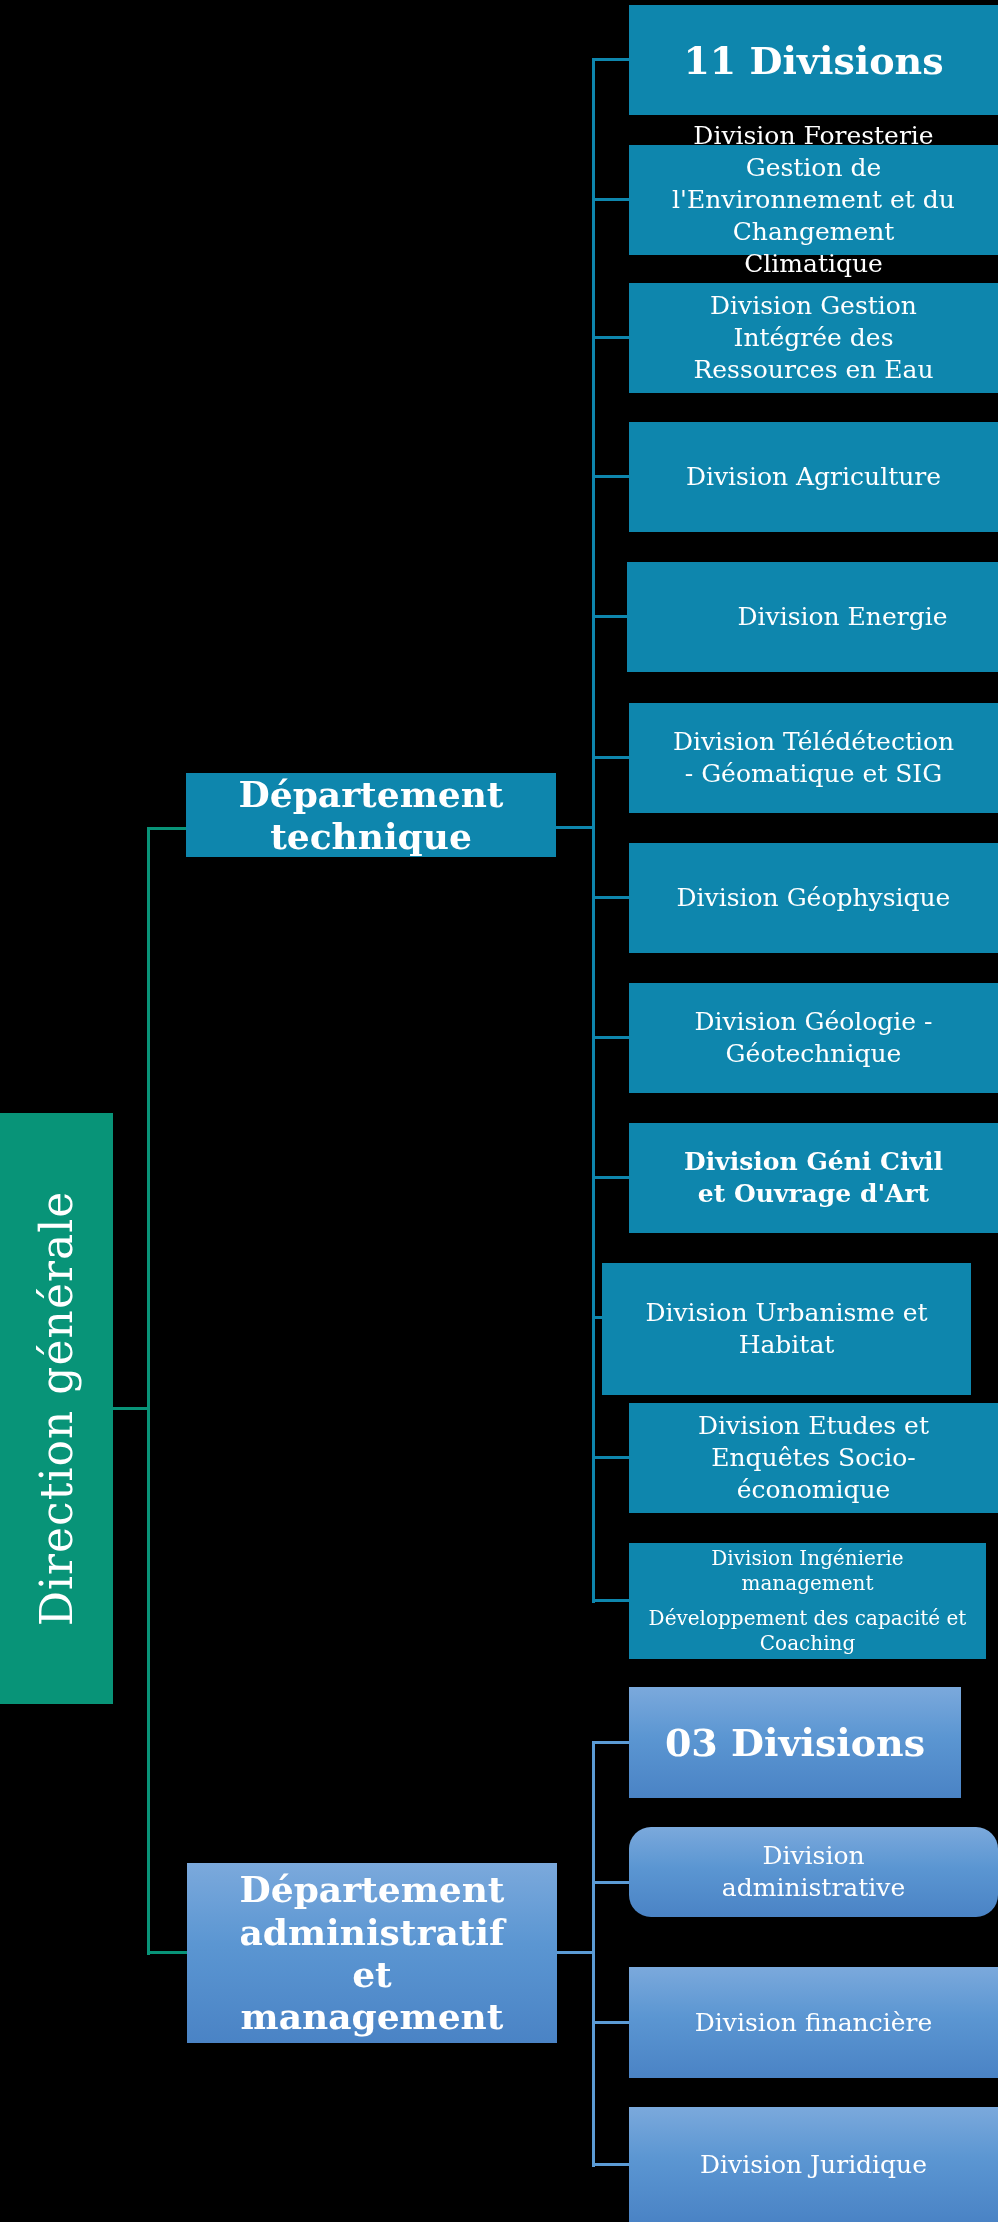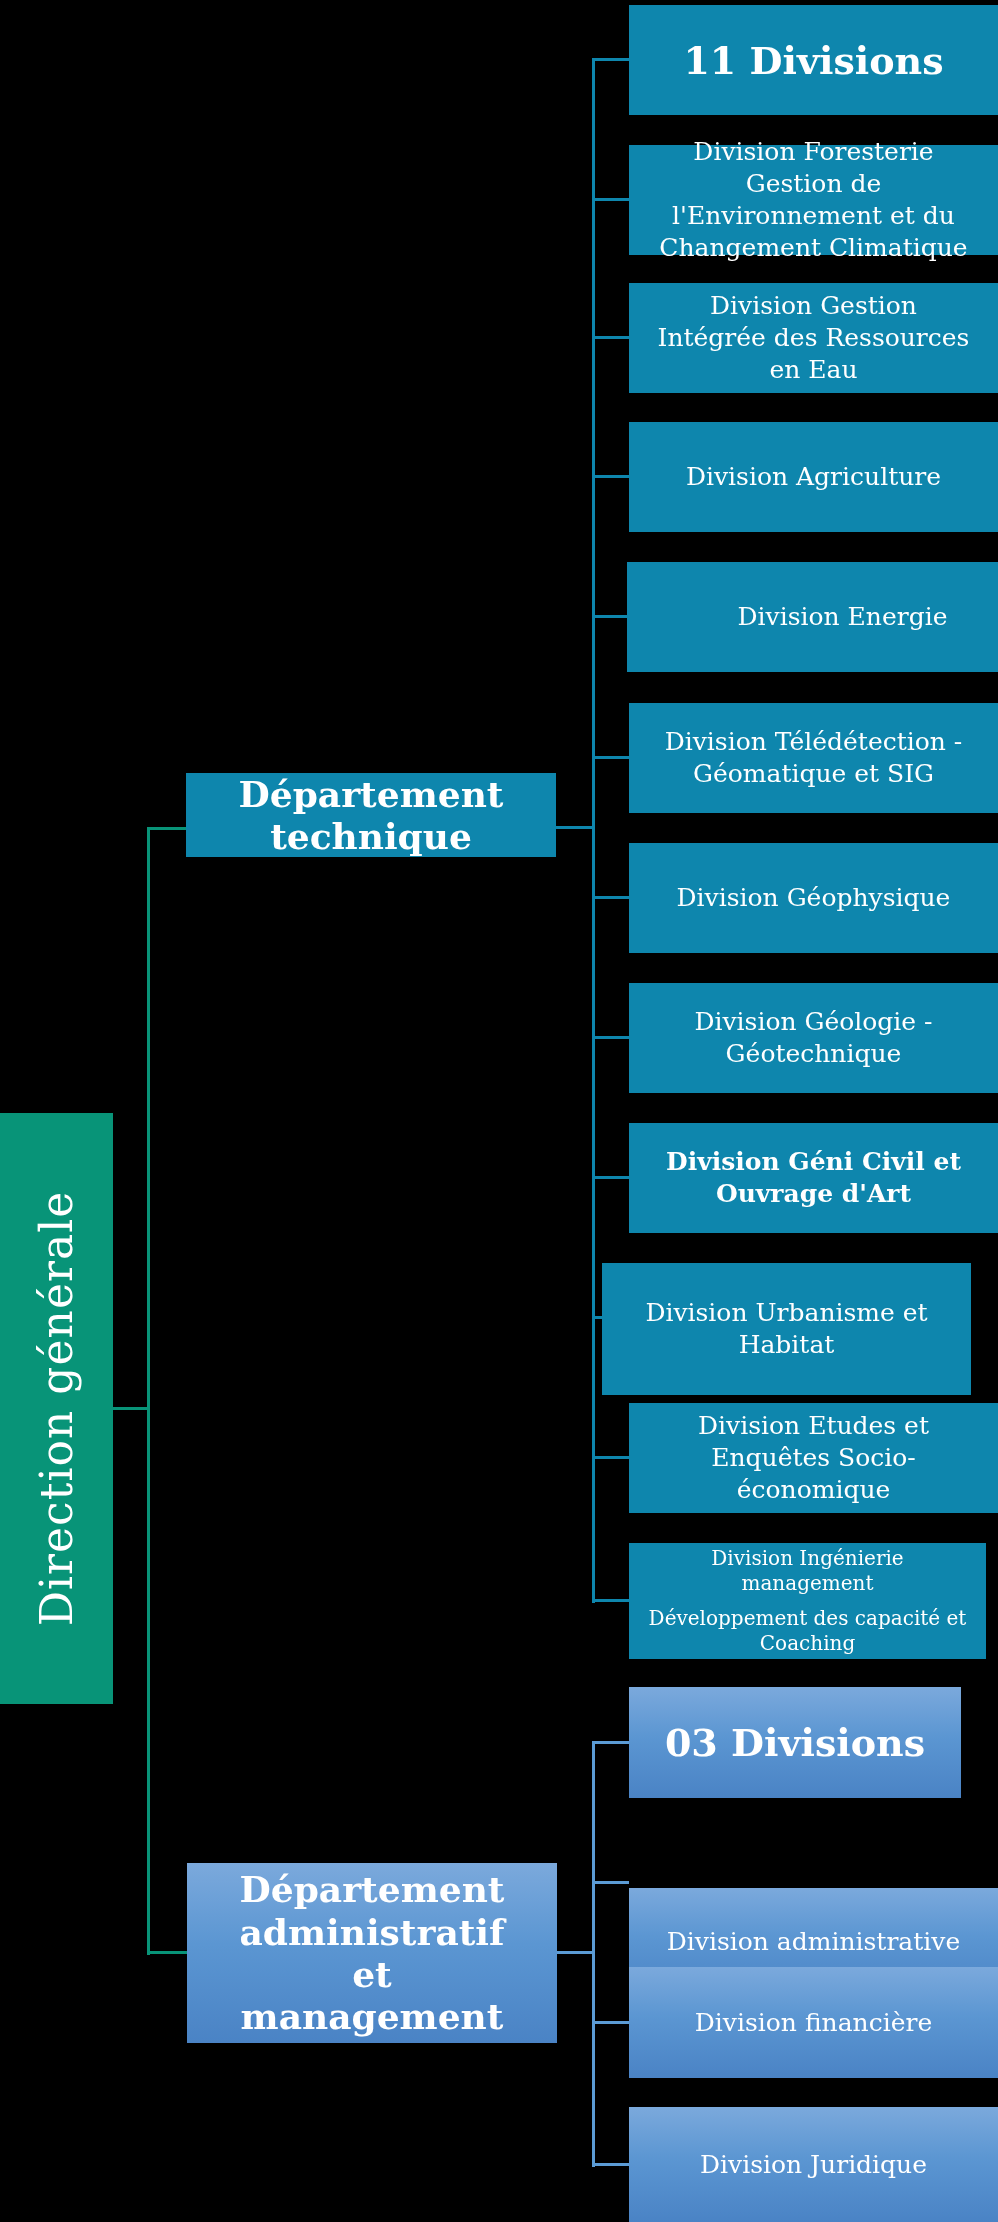--- a/index.html
+++ b/index.html
@@ -20,21 +20,21 @@
   .blue-l{background:#5B9BD5;}
 
   .root-box{left:0;top:1113px;width:113px;height:591px;}
   .root-label{white-space:nowrap;transform:rotate(-90deg);font-size:44px;letter-spacing:1px;}
 
   .dept-label{font-weight:bold;font-size:36px;line-height:1.18;max-width:310px;}
   .dept-tech{left:186px;top:773px;width:370px;height:84px;}
   .dept-admin{left:187px;top:1863px;width:370px;height:180px;}
 
   .count-label{font-weight:bold;font-size:38px;}
-  .division-label{font-size:25px;line-height:1.28;padding:0 26px;}
+  .division-label{font-size:25px;line-height:1.28;padding:0 42px;}
   .division-small p{font-size:20px;line-height:1.25;margin:5px 0;padding:0 14px;}
 </style>
 </head>
 <body>
 
 <div class="canvas">
 
   <div class="node green root-box">
     <span class="root-label">Direction générale</span>
   </div>
@@ -104,21 +104,21 @@
     </div>
     <div class="line blue-l" style="left: 592px; top: 1741px; width: 3px; height: 426px;"></div>
     <div class="line blue-l" style="left: 557px; top: 1951px; width: 35px; height: 3px;"></div>
     <div class="line blue-l" style="left: 592px; top: 1741px; width: 37px; height: 3px;"></div>
     <div class="line blue-l" style="left: 592px; top: 1881px; width: 37px; height: 3px;"></div>
     <div class="line blue-l" style="left: 592px; top: 2021px; width: 37px; height: 3px;"></div>
     <div class="line blue-l" style="left: 592px; top: 2163px; width: 37px; height: 3px;"></div>
     <div class="node blue-grad" style="left: 629px; top: 1687px; width: 332px; height: 111px;">
       <span class="count-label">03 Divisions</span>
     </div>
-    <div class="node blue-grad" style="left: 629px; top: 1888px; width: 369px; height: 108px;">
+    <div class="node blue-grad" style="left: 629px; top: 1827px; width: 369px; height: 90px; border-radius: 22px;">
       <span class="division-label">Division administrative</span>
     </div>
     <div class="node blue-grad" style="left: 629px; top: 1967px; width: 369px; height: 111px;">
       <span class="division-label">Division financière</span>
     </div>
     <div class="node blue-grad" style="left: 629px; top: 2107px; width: 369px; height: 115px;">
       <span class="division-label">Division Juridique</span>
     </div>
   </div>
 

